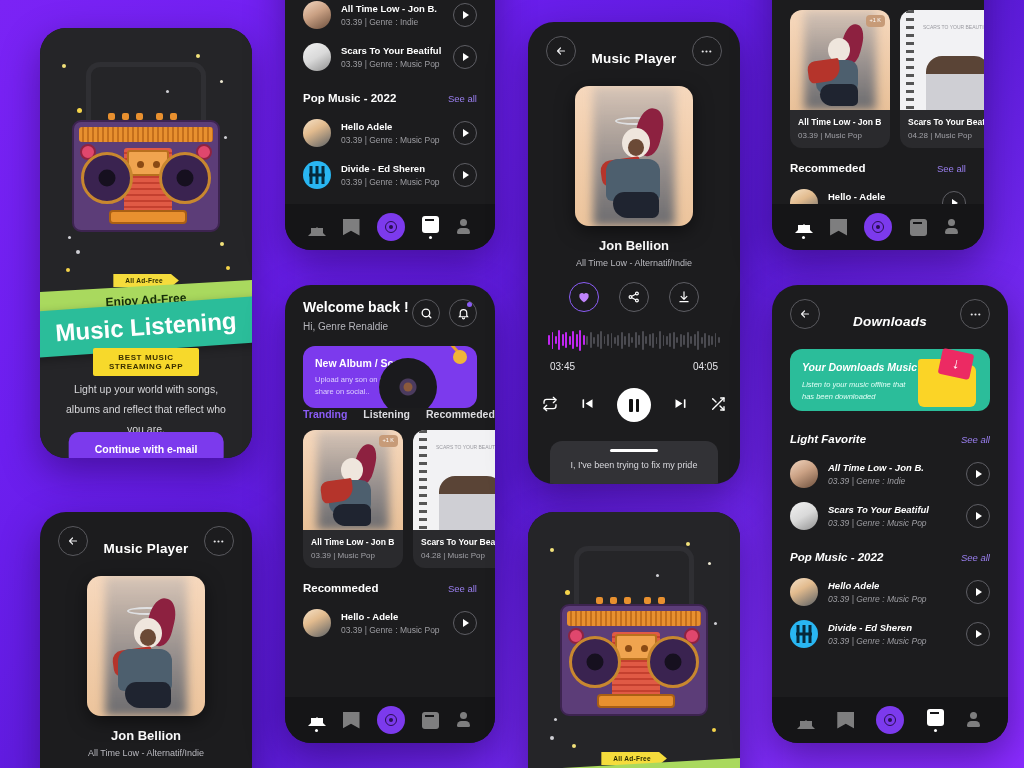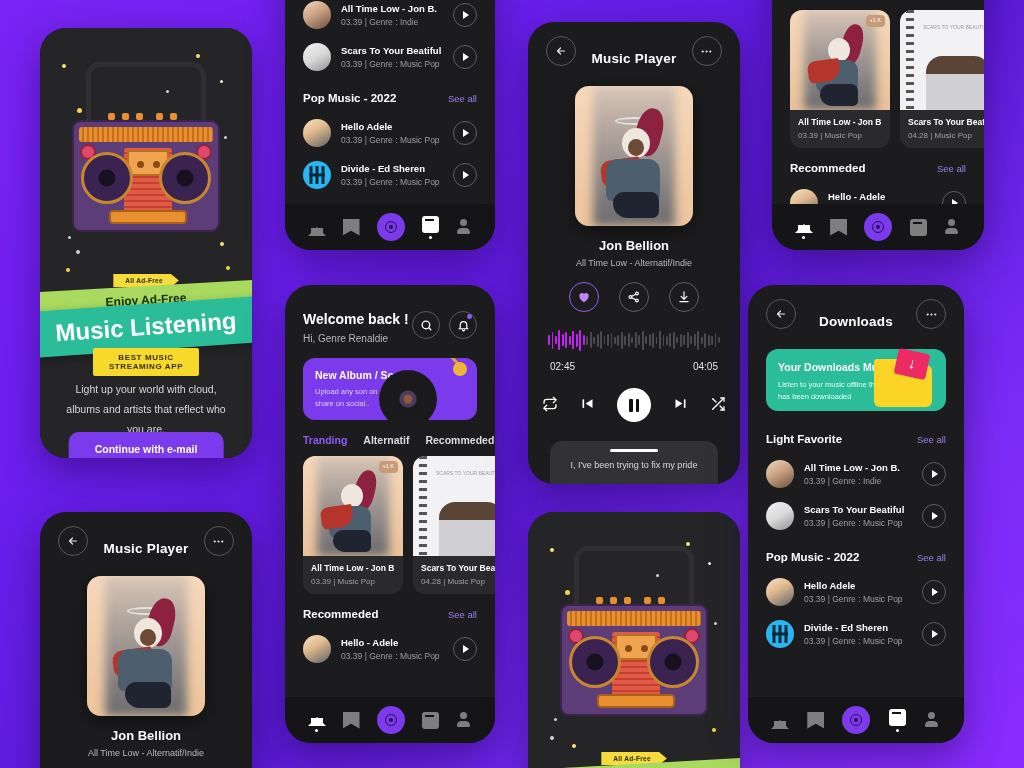--- a/index.html
+++ b/index.html
@@ -130,33 +130,33 @@
   .times{display:flex;justify-content:space-between;padding:0 22px;margin-top:9px;font-size:10px;color:#e6e6ea;}
   .ctrls{display:flex;align-items:center;justify-content:center;gap:22px;margin-top:16px;}
   .ctrl{font-size:13px;color:#fff;}
   .pause{width:34px;height:34px;border-radius:50%;background:#fff;display:flex;align-items:center;justify-content:center;gap:3px;}
   .pause i{width:3.5px;height:13px;background:#111;border-radius:1px;display:block;}
   .lyric{position:absolute;left:22px;right:22px;bottom:0;background:#323236;border-radius:12px 12px 0 0;padding:8px 10px 14px;text-align:center;}
   .lyric .grab{width:48px;height:3px;background:#fff;border-radius:2px;margin:0 auto 8px;}
   .lyric p{font-size:9px;color:#d9d9de;}
 
   
-  .welcome{display:flex;align-items:flex-start;justify-content:space-between;padding:26px 18px 0;}
+  .welcome{display:flex;align-items:flex-start;justify-content:space-between;padding:14px 18px 0;}
   .wel-t{font-size:14px;font-weight:bold;}
   .wel-s{font-size:10px;color:#b6b6bc;margin-top:6px;}
   .wel-btns{display:flex;gap:9px;}
   .promo{margin:14px 18px 0;height:62px;border-radius:12px;background:#7c3aed;position:relative;overflow:hidden;padding:11px 12px;}
   .promo h4{font-size:10.5px;font-weight:bold;}
   .promo p{font-size:7.5px;color:#ddd0ff;margin-top:5px;line-height:1.6;max-width:106px;}
   .vinyl{position:absolute;right:40px;top:12px;width:58px;height:58px;border-radius:50%;background:radial-gradient(circle,#4b3b5f 0 8px,#1a1a1d 9px 100%);}
   .vinyl:after{content:"";position:absolute;left:50%;top:50%;transform:translate(-50%,-50%);width:9px;height:9px;border-radius:50%;background:#8b5a3c;}
   .arm{position:absolute;right:8px;top:6px;width:44px;height:44px;}
   .arm .stick{position:absolute;right:6px;top:4px;width:42px;height:3px;background:#e8a12b;transform:rotate(48deg);transform-origin:right center;border-radius:2px;}
   .arm .knob{position:absolute;right:2px;top:-2px;width:14px;height:14px;border-radius:50%;background:#f0b43a;}
-  .tabs{display:flex;gap:16px;padding:0 18px;margin-top:14px;font-size:10.5px;font-weight:bold;color:#dcdce0;overflow:hidden;}
+  .tabs{display:flex;gap:16px;padding:0 18px;font-size:10.5px;font-weight:bold;color:#dcdce0;overflow:hidden;}
   .tabs .act-tab{color:#8b5cf6;}
   .cards{display:flex;gap:10px;padding:0 18px;margin-top:10px;}
   .card{width:100px;flex:0 0 auto;background:#2a2a2d;border-radius:12px;overflow:hidden;padding-bottom:8px;}
   .card .art{height:100px;position:relative;overflow:hidden;}
   .card .art.a{background:linear-gradient(180deg,#f6d8bd,#e9c199);}
   .card .art.b{background:#f2f2f4;}
   .badge{position:absolute;right:5px;top:5px;background:#c79b78;border-radius:4px;padding:2px 4px;font-size:5.5px;color:#fff;text-align:center;line-height:1.4;}
   .card .ct{font-size:8.5px;font-weight:bold;margin:7px 8px 0;white-space:nowrap;overflow:hidden;}
   .card .cs{font-size:8px;color:#a0a0a6;margin:4px 8px 0;white-space:nowrap;}
   .notebook{position:absolute;left:6px;top:0;bottom:0;width:8px;
@@ -217,21 +217,21 @@
             <div class="bb-bar"></div>
           </div>
         </div>
       </div>
 
       <div class="ribbon-yellow-sm" style="top:246px;">All Ad-Free</div>
       <div class="ribbon-green" style="top:258px;">Enjoy Ad-Free</div>
       <div class="ribbon-teal" style="top:276px;">Music Listening</div>
       <div class="ribbon-yellow-lg" style="top:320px;">BEST MUSIC STREAMING APP</div>
 
-      <div class="onb-desc" style="top:352px;">Light up your world with cloud, albums and artists that reflect who you are.</div>
+      <div class="onb-desc" style="top:352px;">Light up your world with songs, albums and reflect that reflect who you are.</div>
       <div class="onb-cta" style="top:404px;font-weight:bold;">Continue with e-mail</div>
     </div>
   </div>
 
   <div class="phone" style="left:40px;top:512px;width:212px;height:280px;">
     <div class="scr">
       <div class="hdr">
         <div class="circ-btn">
           <svg width="12" height="12" viewBox="0 0 24 24" fill="none" stroke="#e8e8ea" stroke-width="2.4" stroke-linecap="round" stroke-linejoin="round">
               <path d="M19 12H5M11 18l-6-6 6-6"></path>
@@ -351,21 +351,21 @@
         <p>Upload any son on cloud and share on social..</p>
         <div class="vinyl"></div>
         <div class="arm">
             <div class="stick"></div>
             <div class="knob"></div>
           </div>
       </div>
 
       <div class="tabs">
         <div class="act-tab">Tranding</div>
-        <div>Alternatif</div>
+        <div>Listening</div>
         <div>Recommeded</div>
 
       </div>
 
       <div class="cards">
         <div class="card">
           <div class="art a">
             <div class="mist" style="position:absolute;left:14px;right:14px;top:0;bottom:0;background:linear-gradient(180deg,#9aa1ae55,#6b7280aa 55%,#4b5563cc);filter:blur(5px);"></div>
             <div style="position:absolute;left:52%;top:14%;width:20px;height:40px;background:#8d2140;border-radius:50% 50% 40% 60%;transform:rotate(14deg);"></div>
             <div style="position:absolute;left:38%;top:28%;width:22px;height:24px;border-radius:50%;background:#efe6dd;"></div>
@@ -521,21 +521,21 @@
         <b style="height:19px"></b>
           <b style="height:7px"></b>
           <b style="height:15px"></b>
           <b style="height:11px"></b>
         <b style="height:9px"></b>
           <b style="height:14px"></b>
           <b style="height:6px"></b>
       </div>
 
       <div class="times">
-        <span>02:45</span>
+        <span>03:45</span>
         <span>04:05</span>
       </div>
 
       <div class="ctrls">
         <div class="ctrl">
           <svg width="16" height="16" viewBox="0 0 24 24" fill="none" stroke="#fff" stroke-width="2" stroke-linecap="round" stroke-linejoin="round">
               <path d="M17 2l4 4-4 4"></path>
               <path d="M3 11V9a4 4 0 0 1 4-4h14"></path>
               <path d="M7 22l-4-4 4-4"></path>
               <path d="M21 13v2a4 4 0 0 1-4 4H3"></path>
@@ -671,21 +671,21 @@
         <div class="nav-item">
             <i class="ic-list"></i>
           </div>
         <div class="nav-item">
             <i class="ic-user"></i>
           </div>
       </div>
     </div>
   </div>
 
-  <div class="phone" style="left:748px;top:285px;width:216px;height:458px;">
+  <div class="phone" style="left:772px;top:285px;width:236px;height:458px;font-style:italic;">
     <div class="scr">
       <div class="hdr">
         <div class="circ-btn">
           <svg width="12" height="12" viewBox="0 0 24 24" fill="none" stroke="#e8e8ea" stroke-width="2.4" stroke-linecap="round" stroke-linejoin="round">
               <path d="M19 12H5M11 18l-6-6 6-6"></path>
             </svg>
         </div>
         <div class="hdr-title">Downloads</div>
         <div class="circ-btn">
           <svg width="13" height="13" viewBox="0 0 24 24" fill="#e8e8ea">

